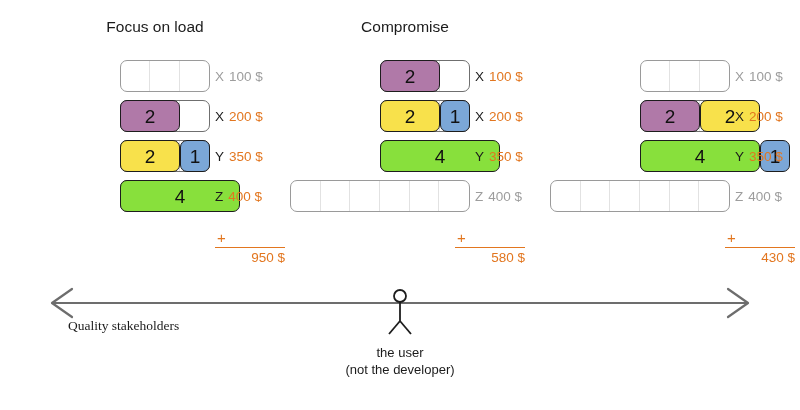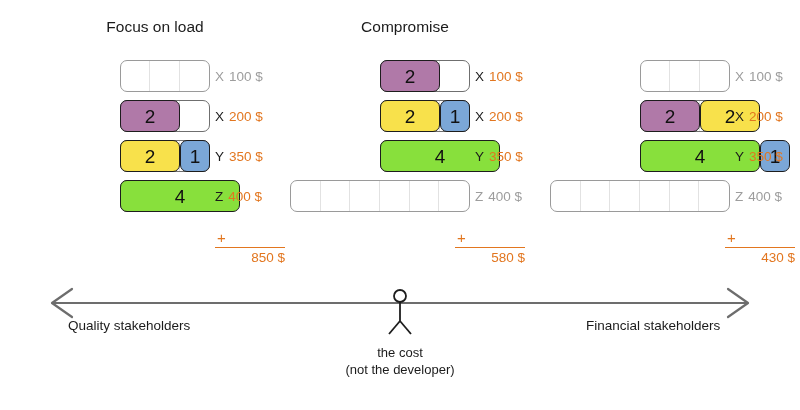--- a/index.html
+++ b/index.html
@@ -151,21 +151,21 @@
             <span>4</span>
           </div>
           <div class="rowlabel" style="left: 215px;">
             <span class="rl-key">Z</span>
             <span class="rl-cost">400 $</span>
           </div>
         </div>
         <div class="total" style="top: 172px; left: 215px; width: 70px;">
           <span class="plus">+</span>
           <span class="rule"></span>
-          <span class="sum">850 $</span>
+          <span class="sum">950 $</span>
         </div>
       </div>
       <div class="column" style="left: 0px;">
         <div class="row" style="position: absolute; left: 0px; top: 0px; width: 800px;">
           <div class="track active" style="left: 380px; width: 90px;">
             <div class="cell" style="width: 30px;"></div>
             <div class="cell" style="width: 30px;"></div>
             <div class="cell" style="width: 30px;"></div>
           </div>
           <div class="block" style="left: 380px; width: 60px; background: rgb(176, 121, 168);">
@@ -303,20 +303,19 @@
       <polyline points="72,289 52,303 72,317" fill="none" stroke="#6d6d6d" stroke-width="2.2" stroke-linecap="round" stroke-linejoin="round"></polyline>
 
       <polyline points="728,289 748,303 728,317" fill="none" stroke="#6d6d6d" stroke-width="2.2" stroke-linecap="round" stroke-linejoin="round"></polyline>
 
       <circle cx="400" cy="296" r="6" fill="#ffffff" stroke="#1d1d1d" stroke-width="1.8"></circle>
       <line x1="400" y1="302" x2="400" y2="322" stroke="#1d1d1d" stroke-width="1.8"></line>
       <line x1="400" y1="321" x2="389" y2="334" stroke="#1d1d1d" stroke-width="1.8"></line>
       <line x1="400" y1="321" x2="411" y2="334" stroke="#1d1d1d" stroke-width="1.8"></line>
     </svg>
 
-    <div class="axis-label" style="left:68px;top:318px;">Quality stakeholders</div>
-    <div class="axis-label" style="left:586px;top:318px;">Financial stakeholders</div>
-
-    <div class="figure-caption" style="left:300px;top:344px;width:200px;">the cost</div>
+    <div class="axis-label" style="left:68px;top:318px;font-family:Liberation Serif, serif;">Quality stakeholders</div>
+
+    <div class="figure-caption" style="left:300px;top:344px;width:200px;">the user</div>
     <div class="figure-caption" style="left:300px;top:361px;width:200px;">(not the developer)</div>
   </div>
 
 </div>
 
 </body></html>

